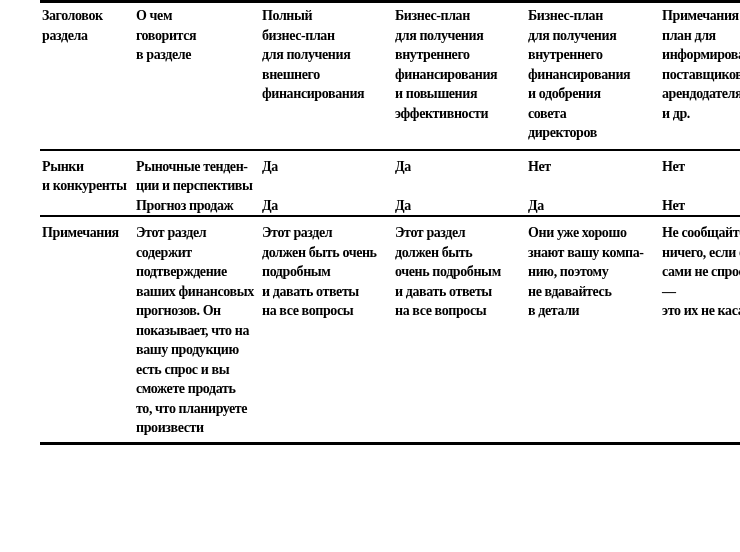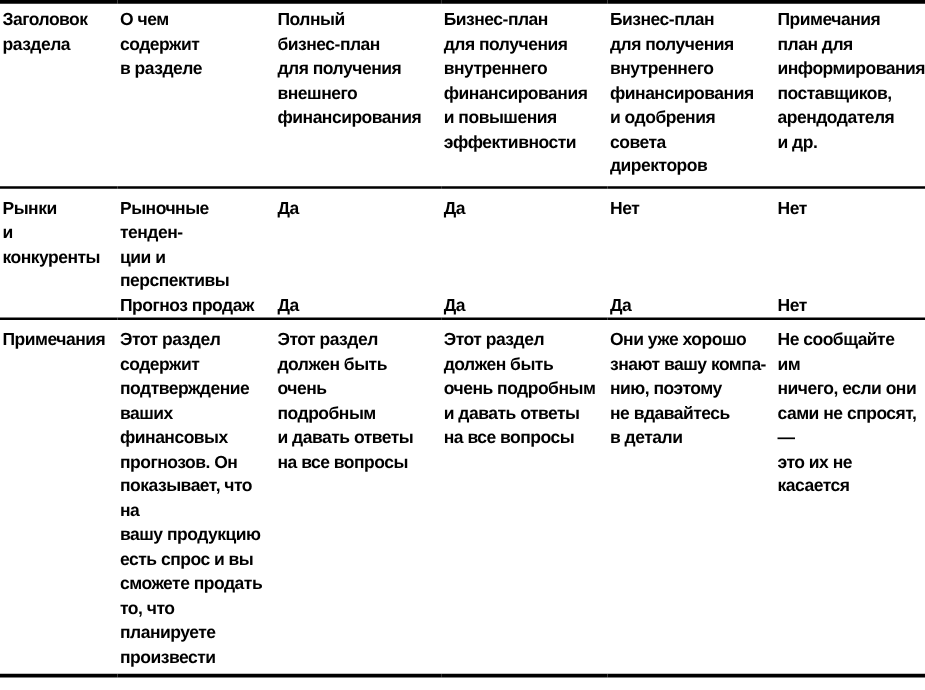--- a/index.html
+++ b/index.html
@@ -2,21 +2,22 @@
 <html><head>
 <meta charset="utf-8">
 <style>
   * { box-sizing: border-box; }
   html, body { margin: 0; padding: 0; background: #ffffff; }
   .page {
     width: 740px;
     height: 552px;
     background: #ffffff;
     overflow: hidden;
-    font-family: Liberation Sans, sans-serif;
+    font-family: Liberation Serif, serif;
+    padding-left: 40px;
   }
   table.bp-table {
     width: 740px;
     border-collapse: collapse;
     table-layout: fixed;
     border-top: 3px solid #000000;
     border-bottom: 3px solid #000000;
     color: #000000;
     font-size: 14px;
     line-height: 19.5px;
@@ -55,21 +56,21 @@
       <col style="width:133px">
       <col style="width:133px">
       <col style="width:134px">
       <col style="width:120px">
     </colgroup>
     <thead>
       <tr>
         <th>Заголовок
 раздела</th>
         <th>О чем
-содержит
+говорится
 в разделе</th>
         <th>Полный
 бизнес-план
 для получения
 внешнего
 финансирования</th>
         <th>Бизнес-план
 для получения
 внутреннего
 финансирования

